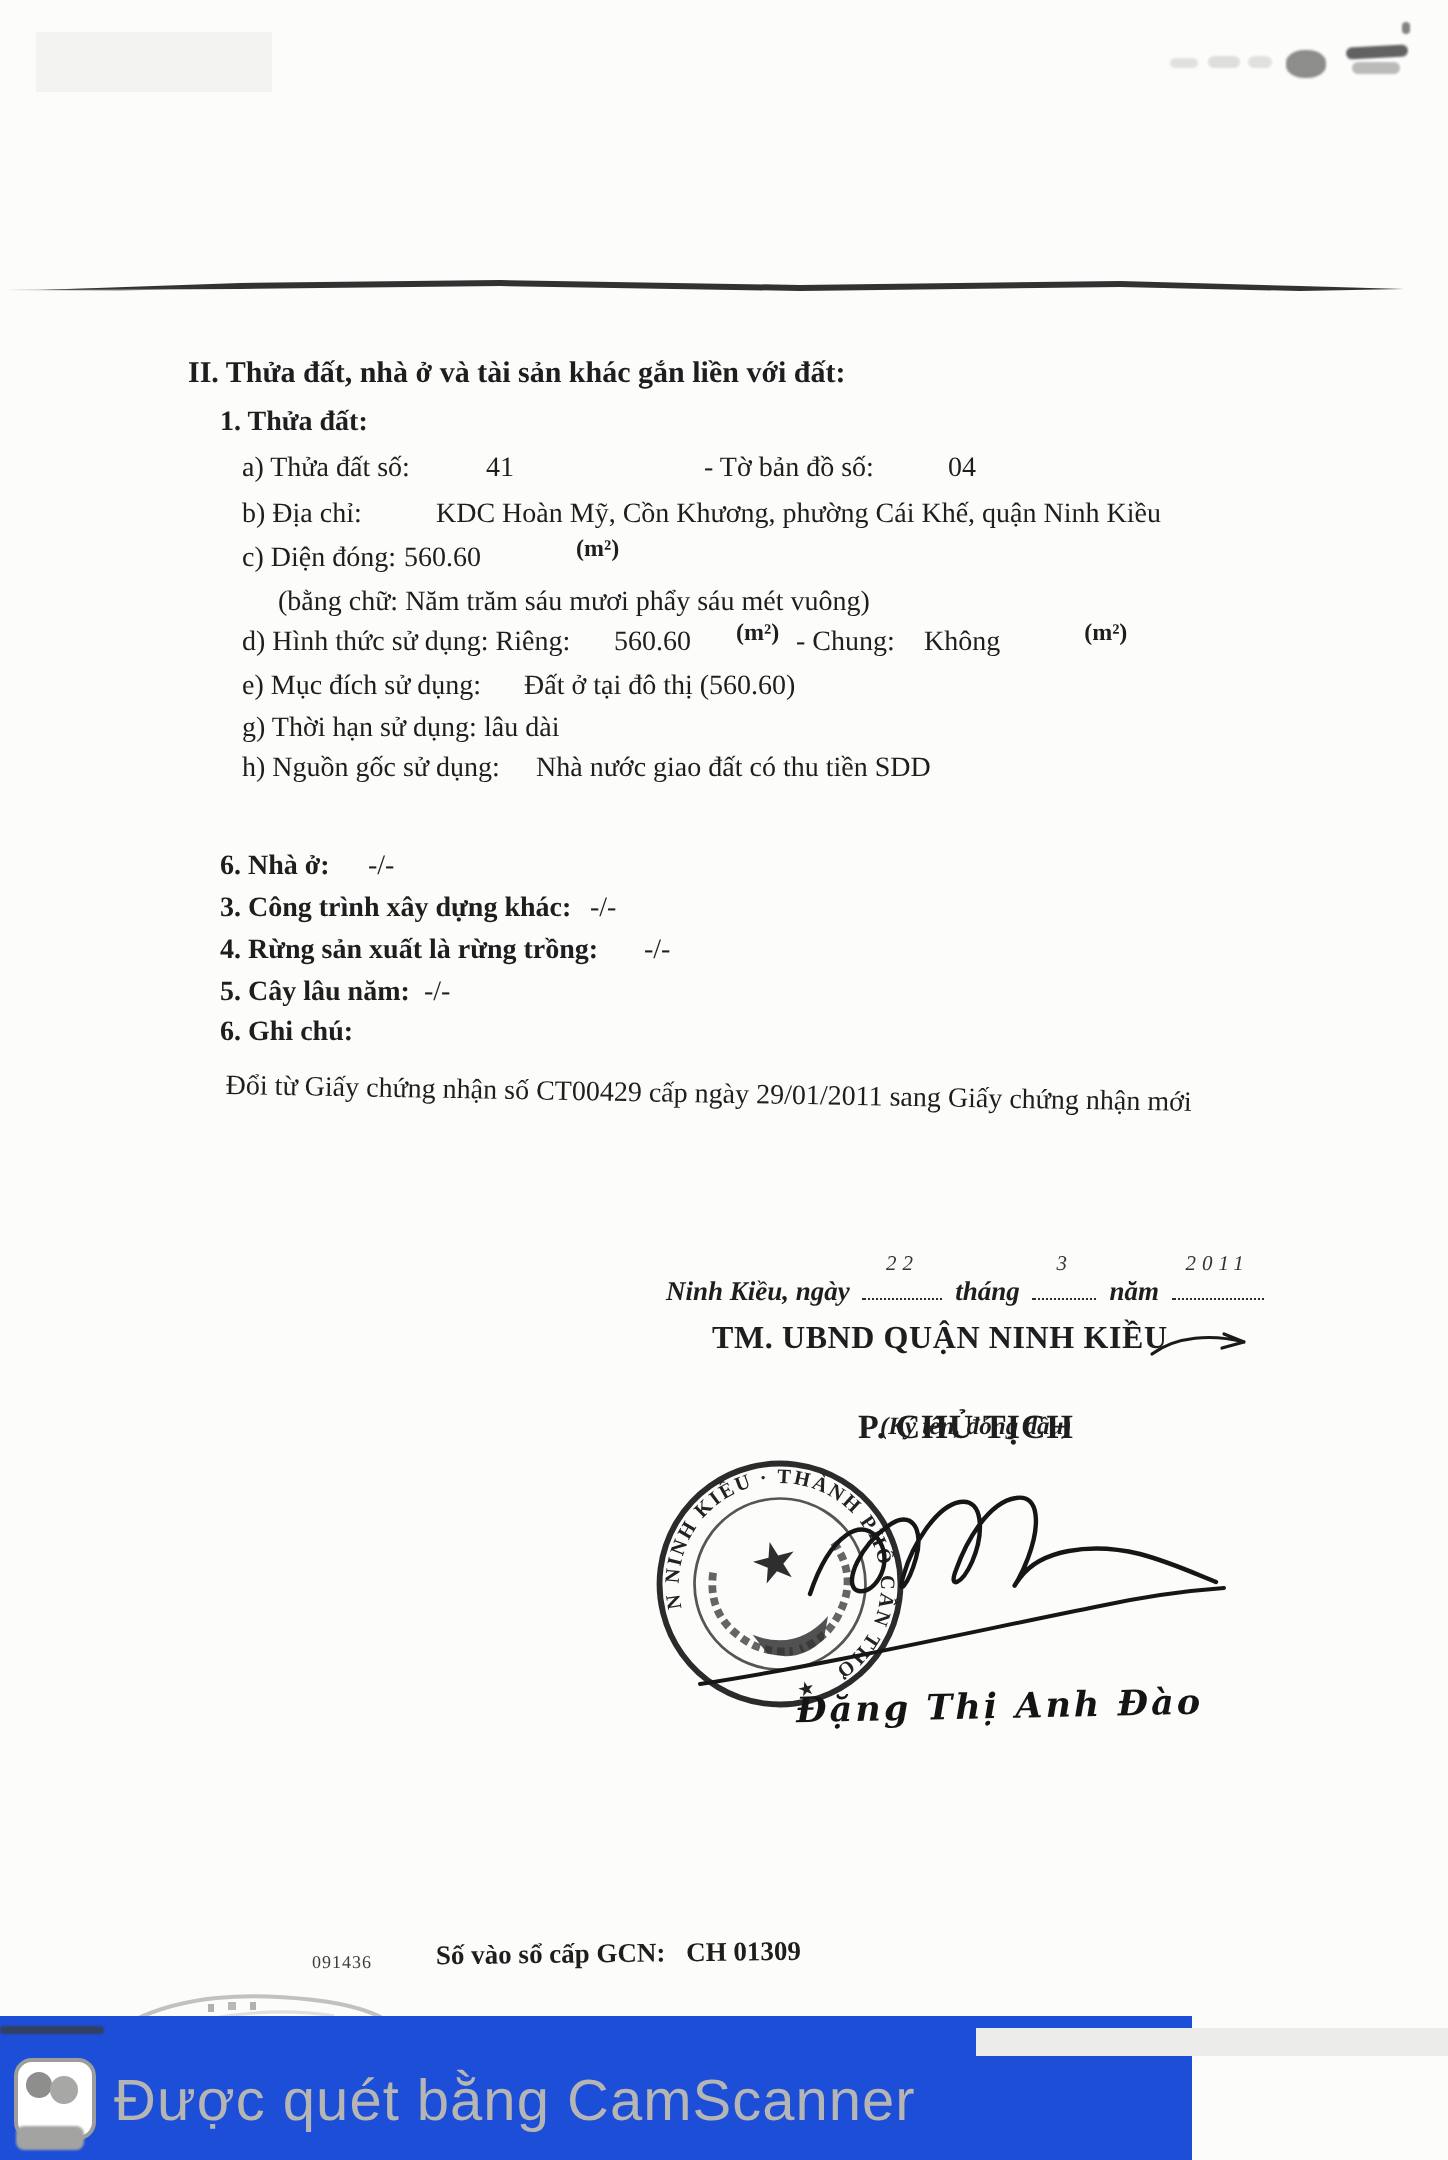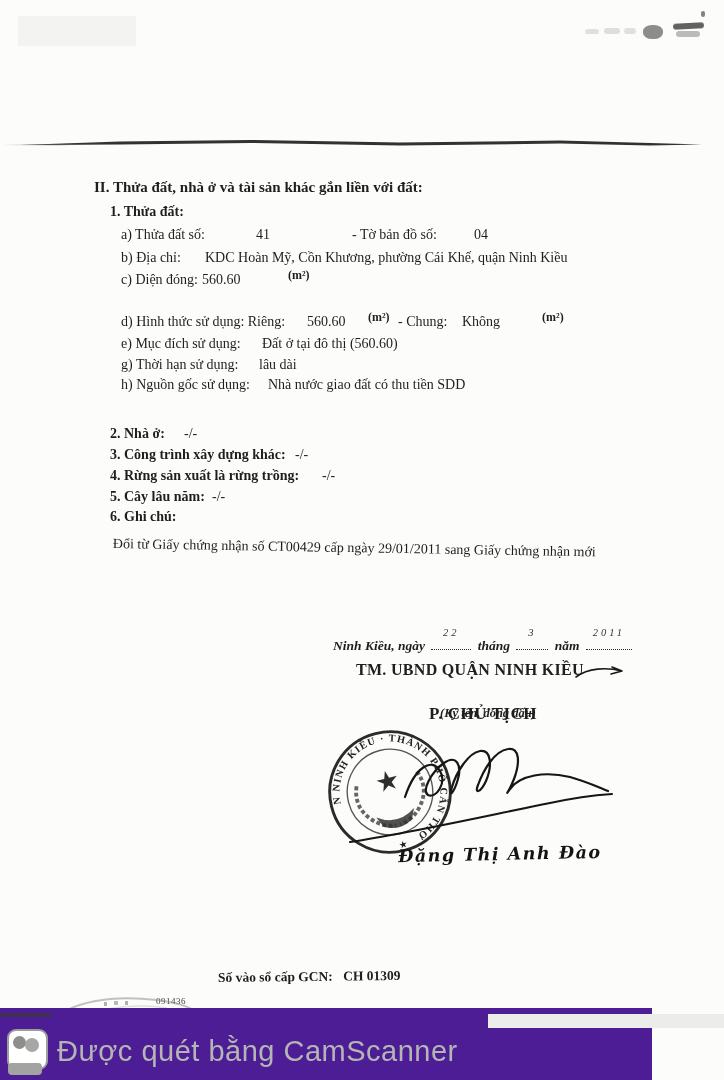--- a/index.html
+++ b/index.html
@@ -20,21 +20,21 @@
   .dotted{display:inline-block;border-bottom:1.6px dotted #2c2c2c;position:relative;margin:0 3px;height:12px;vertical-align:baseline;}
   .hw{position:absolute;top:-10px;left:50%;transform:translateX(-50%);font-size:10.5px;font-style:italic;font-weight:normal;letter-spacing:3px;color:#333;}
   
   .script-name{
     font-family:"DejaVu Serif",serif;font-style:italic;font-weight:bold;
     font-size:17.5px;letter-spacing:1.5px;transform:rotate(-1.2deg);color:#141414;
   }
   .small-serial{font-size:9px;color:#3d3d3d;letter-spacing:.5px;}
   .registry{font-size:13.5px;font-weight:bold;transform:rotate(-.7deg);}
   
-  .cs-bar{position:absolute;left:0;top:1008px;width:652px;height:72px;background:#4c1d95;}
+  .cs-bar{position:absolute;left:0;top:1008px;width:596px;height:72px;background:#1d4ed8;}
   .cs-text{position:absolute;left:57px;top:27px;font-family:"Liberation Sans",sans-serif;
     font-size:29px;color:#b5b5b4;letter-spacing:.5px;}
   .cs-icon{position:absolute;left:7px;top:21px;width:41px;height:41px;border:2.5px solid #9d9d9c;
     border-radius:9px;background:#fff;box-sizing:border-box;}
   .cs-icon .lens1{position:absolute;left:4px;top:5px;width:13px;height:13px;border-radius:50%;background:#8e8e8d;}
   .cs-icon .lens2{position:absolute;left:16px;top:7px;width:14px;height:14px;border-radius:50%;background:#a7a7a6;}
   .cs-icon .tab{position:absolute;left:-1px;bottom:-7px;width:34px;height:12px;background:#a3a3a2;border-radius:4px;filter:blur(.4px);}
 </style>
 </head>
 <body>
@@ -54,62 +54,63 @@
     <polygon points="20,9 120,5.5 250,4 400,6.5 560,4.5 650,7 702,8.5 650,9.5 560,7.5 400,9.5 250,7 120,8.5" fill="#161616" opacity=".88"></polygon>
     <polygon points="2,9 60,8 120,7 60,9.5" fill="#444" opacity=".35"></polygon>
   </svg>
 
   <div class="ln b" style="top:178px;left:94px;font-size:15px;">II. Thửa đất, nhà ở và tài sản khác gắn liền với đất:</div>
 
   <div class="ln b" style="top:204px;left:110px;">1. Thửa đất:</div>
 
   <div class="ln" style="top:227px;left:0;width:724px;">
     <span class="pos" style="left:121px;">a) Thửa đất số:</span>
-    <span class="pos" style="left:256px;">41</span>
+    <span class="pos" style="left:243px;">41</span>
     <span class="pos" style="left:352px;">- Tờ bản đồ số:</span>
     <span class="pos" style="left:474px;">04</span>
   </div>
 
   <div class="ln" style="top:250px;left:0;width:724px;">
     <span class="pos" style="left:121px;">b) Địa chỉ:</span>
-    <span class="pos" style="left:205px;text-align:right;">KDC Hoàn Mỹ, Cồn Khương, phường Cái Khế, quận Ninh Kiều</span>
+    <span class="pos" style="left:218px;text-align:right;">KDC Hoàn Mỹ, Cồn Khương, phường Cái Khế, quận Ninh Kiều</span>
   </div>
 
   <div class="ln" style="top:272px;left:0;width:724px;">
     <span class="pos" style="left:121px;">c) Diện đóng:</span>
     <span class="pos" style="left:202px;">560.60</span>
     <span class="pos sup" style="left:288px;">(m²)</span>
   </div>
+  <div class="ln" style="top:294px;left:139px;">(bằng chữ: Năm trăm sáu mươi phẩy sáu mét vuông)</div>
 
   <div class="ln" style="top:314px;left:0;width:724px;">
     <span class="pos" style="left:121px;">d) Hình thức sử dụng: Riêng:</span>
     <span class="pos" style="left:307px;">560.60</span>
     <span class="pos sup" style="left:368px;">(m²)</span>
     <span class="pos" style="left:398px;">- Chung:</span>
     <span class="pos" style="left:462px;">Không</span>
     <span class="pos sup" style="left:517px;">(m²)</span>
   </div>
 
   <div class="ln" style="top:336px;left:0;width:724px;">
     <span class="pos" style="left:121px;">e) Mục đích sử dụng:</span>
     <span class="pos" style="left:262px;">Đất ở tại đô thị (560.60)</span>
   </div>
 
   <div class="ln" style="top:357px;left:0;width:724px;">
     <span class="pos" style="left:121px;">g) Thời hạn sử dụng:</span>
-    <span class="pos" style="left:259px;">lâu dài</span>
+    <span class="pos" style="left:242px;">lâu dài</span>
   </div>
 
   <div class="ln" style="top:377px;left:0;width:724px;">
     <span class="pos" style="left:121px;">h) Nguồn gốc sử dụng:</span>
     <span class="pos" style="left:268px;">Nhà nước giao đất có thu tiền SDD</span>
   </div>
 
   <div class="ln" style="top:426px;left:0;width:724px;">
-    <span class="pos b" style="left:110px;">2. Nhà ở:</span>
+    <span class="pos b" style="left:110px;">6. Nhà ở:</span>
     <span class="pos" style="left:184px;">-/-</span>
   </div>
   <div class="ln" style="top:447px;left:0;width:724px;">
     <span class="pos b" style="left:110px;">3. Công trình xây dựng khác:</span>
     <span class="pos" style="left:295px;">-/-</span>
   </div>
   <div class="ln" style="top:468px;left:0;width:724px;">
     <span class="pos b" style="left:110px;">4. Rừng sản xuất là rừng trồng:</span>
     <span class="pos" style="left:322px;">-/-</span>
   </div>
@@ -163,21 +164,21 @@
     <path d="M102,56 q8,20 -6,36 q-9,11 -24,13" fill="none" stroke="#333" stroke-width="4" stroke-dasharray="4,2.5" opacity=".75"></path>
   </svg>
 
   <svg class="artifact" style="left:330px;top:735px;" width="300" height="120" viewBox="0 0 300 120">
     <path d="M75,62 C85,32 102,22 110,36 C117,48 106,64 98,60 C92,56 100,38 114,28 C126,19 132,30 128,44 C124,58 118,64 122,52 C126,38 138,18 150,16 C162,14 162,32 156,46 C151,57 144,60 148,50 C153,36 164,16 178,14 C190,12 190,28 184,44 C179,57 174,62 180,54 C190,40 215,36 240,42 C255,46 268,52 278,56" fill="none" stroke="#161616" stroke-width="2.2" stroke-linecap="round"></path>
     <path d="M20,107 C80,98 160,80 220,68 C248,62 268,60 282,59" fill="none" stroke="#161616" stroke-width="2" stroke-linecap="round"></path>
   </svg>
 
   <div class="ln script-name" style="top:844px;left:398px;">Đặng Thị Anh Đào</div>
 
-  <div class="ln small-serial" style="top:976px;left:156px;margin-top:20px;">091436</div>
+  <div class="ln small-serial" style="top:976px;left:156px;">091436</div>
   <div class="ln registry" style="top:969px;left:218px;">
     <span>Số vào sổ cấp GCN:</span>
     <span style="margin-left:7px;">CH 01309</span>
   </div>
 
   <svg class="artifact" style="left:62px;top:988px;" width="140" height="34" viewBox="0 0 140 34">
     <path d="M5,22 C30,10 60,8 95,12 C112,14 126,18 134,24" fill="none" stroke="#8f8f8f" stroke-width="2" opacity=".55"></path>
     <path d="M25,26 C50,18 80,16 105,20" fill="none" stroke="#9a9a9a" stroke-width="1.6" opacity=".3"></path>
     <rect x="42" y="14" width="3" height="4" fill="#666" opacity=".5"></rect>
     <rect x="52" y="13" width="4" height="4" fill="#666" opacity=".45"></rect>

